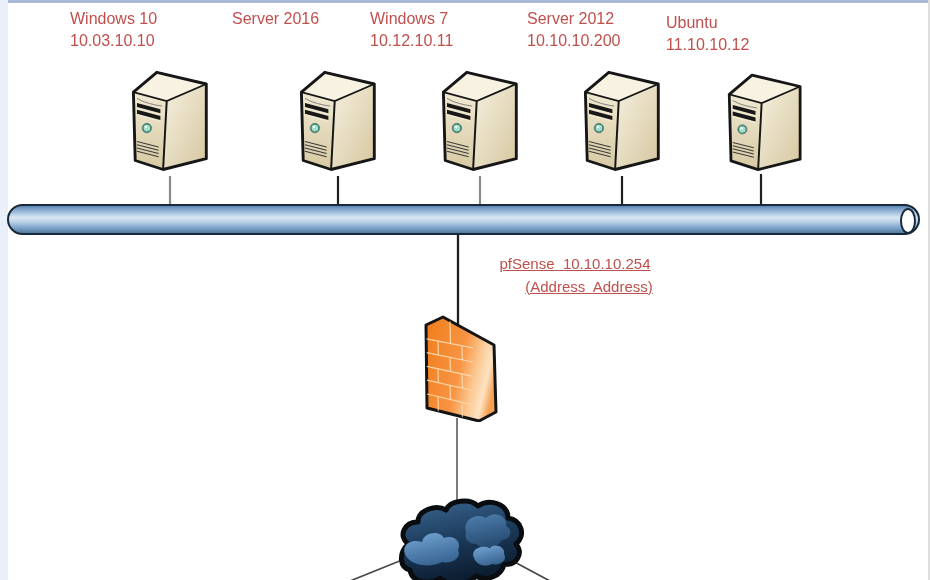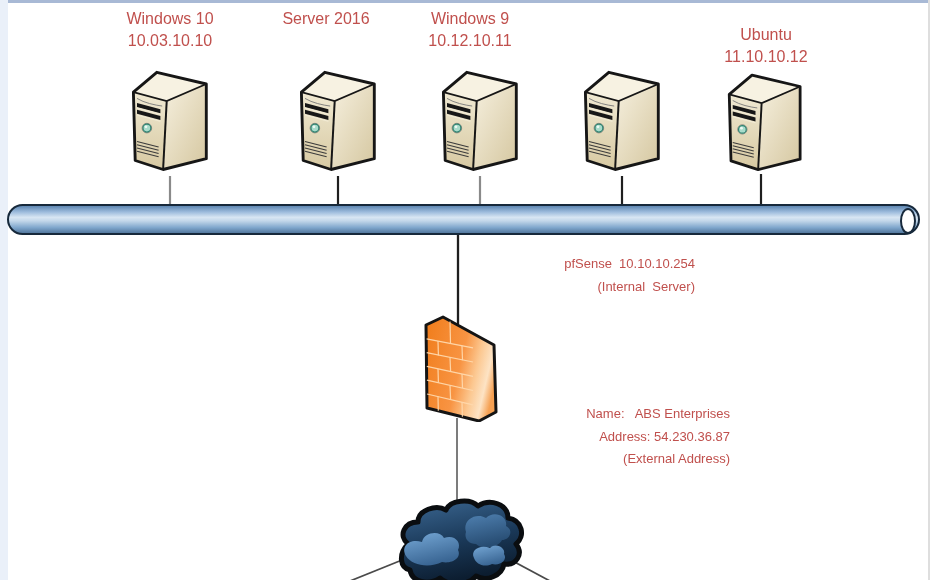--- a/index.html
+++ b/index.html
@@ -2,24 +2,24 @@
 <html><head>
 <meta charset="utf-8">
 <style>
   html,body{margin:0;padding:0;width:930px;height:580px;overflow:hidden;background:#fff;
     font-family:"Liberation Sans", sans-serif;}
   #stage{position:relative;width:930px;height:580px;background:#ffffff;overflow:hidden;}
   .edge-top{position:absolute;left:0;top:0;width:930px;height:3px;background:#A8B9D5;}
   .edge-left{position:absolute;left:0;top:0;width:8px;height:580px;background:#EAF0F9;}
   .edge-right{position:absolute;right:0;top:0;width:2px;height:580px;background:#DEDEDE;}
   .t{white-space:pre;}
-  .host-label{position:absolute;width:200px;text-align:center;color:#C0504D;
+  .host-label{position:absolute;width:200px;color:#C0504D;
     font-size:16px;line-height:21.5px;z-index:3;}
-  .diagram-label{position:absolute;color:#C0504D;font-size:13px;line-height:22.5px;
-    text-align:right;z-index:3;}
+  .diagram-label{position:absolute;color:#C0504D;font-size:15px;line-height:22.5px;
+    text-align:center;z-index:3;text-decoration:underline;}
   .icon-abs{position:absolute;z-index:2;}
   .lines-layer{position:absolute;left:0;top:0;z-index:1;}
   
   .bus{position:absolute;left:7px;top:204px;width:913px;height:31px;z-index:2;
     border:2.5px solid #17293B;border-radius:15.5px;box-sizing:border-box;
     background:linear-gradient(180deg,#5F87B2 0%,#9CBBDC 22%,#D8E6F3 42%,#C3D7EA 55%,#7FA6CC 80%,#54799F 100%);}
   .bus .cap{position:absolute;right:2px;top:1.5px;width:12px;height:22px;background:#fff;
     border:2px solid #17293B;border-radius:50%;}
 </style>
 </head>
@@ -69,28 +69,32 @@
         <line x1="53" y1="39" x2="49" y2="115" stroke="#161616" stroke-width="2.2"></line>
         <polygon points="16,29 42,7 97,20 97,103 49,115 18,105" fill="none" stroke="#161616" stroke-width="3.2" stroke-linejoin="round"></polygon>
       </symbol>
     </defs>
   </svg>
 
   <div class="host-label" style="left:70px;top:8px">
     <div class="t">Windows 10</div>
     <div class="t">10.03.10.10</div>
   </div>
-  <div class="host-label" style="left:226px;top:8px">
+  <div class="host-label" style="left:232px;top:8px">
     <div class="t">Server 2016</div>
   </div>
   <div class="host-label" style="left:370px;top:8px">
-    <div class="t">Windows 9</div>
+    <div class="t">Windows 7</div>
     <div class="t">10.12.10.11</div>
   </div>
-  <div class="host-label" style="left:666px;top:24px">
+  <div class="host-label" style="left:527px;top:8px">
+    <div class="t">Server 2012</div>
+    <div class="t">10.10.10.200</div>
+  </div>
+  <div class="host-label" style="left:666px;top:12px">
     <div class="t">Ubuntu</div>
     <div class="t">11.10.10.12</div>
   </div>
 
   <svg class="icon-abs" style="left:119px;top:66px" width="90" height="108" viewBox="0 0 100 120">
       <use href="#sym-server"></use>
     </svg>
   <svg class="icon-abs" style="left:287px;top:66px" width="90" height="108" viewBox="0 0 100 120">
       <use href="#sym-server"></use>
     </svg>
@@ -103,21 +107,21 @@
   <svg class="icon-abs" style="left:715px;top:69px" width="88" height="105" viewBox="0 0 100 120">
       <use href="#sym-server"></use>
     </svg>
 
   <div class="bus">
     <div class="cap"></div>
   </div>
 
   <div class="diagram-label" style="left:455px;top:253px;width:240px">
     <div class="t">pfSense  10.10.10.254</div>
-    <div class="t" style="margin-left:28px">(Internal  Server)</div>
+    <div class="t" style="margin-left:28px">(Address  Address)</div>
   </div>
 
   <svg class="icon-abs" style="left:423px;top:314px" width="76" height="108" viewBox="0 0 76 108">
     <defs>
       <linearGradient id="gFire" x1="0" y1="0.25" x2="1" y2="0.6">
         <stop offset="0" stop-color="#F17F1F"></stop>
           <stop offset="0.5" stop-color="#F89443"></stop>
         <stop offset="0.72" stop-color="#FCC891"></stop>
           <stop offset="0.88" stop-color="#FDE3C4"></stop>
         <stop offset="1" stop-color="#F5A052"></stop>
@@ -135,25 +139,20 @@
       <line x1="39" y1="31.7" x2="39.5" y2="46.2"></line>
       <line x1="27" y1="43.3" x2="27.6" y2="57.3"></line>
       <line x1="15" y1="54.8" x2="15.4" y2="68.7"></line>
       <line x1="39" y1="59.9" x2="39.5" y2="74"></line>
       <line x1="27" y1="71.4" x2="27.6" y2="85.4"></line>
       <line x1="15" y1="82.6" x2="15.3" y2="96.7"></line>
       <line x1="39" y1="88.2" x2="39.4" y2="102.7"></line>
     </g>
   </svg>
 
-  <div class="diagram-label" style="left:495px;top:403px;width:235px">
-    <div class="t">Name:   ABS Enterprises</div>
-    <div class="t">Address: 54.230.36.87</div>
-    <div class="t">(External Address)</div>
-  </div>
 
   <svg class="icon-abs" style="left:378px;top:492px" width="150" height="92" viewBox="0 0 150 92">
     <defs>
       <linearGradient id="gCloud" x1="0" y1="0" x2="0.3" y2="1">
         <stop offset="0" stop-color="#3C6893"></stop>
           <stop offset="0.55" stop-color="#1B3A5A"></stop>
         <stop offset="1" stop-color="#0C1D30"></stop>
       </linearGradient>
       <linearGradient id="gCloudLight" x1="0" y1="0" x2="0.4" y2="1">
         <stop offset="0" stop-color="#76A8D6"></stop>

